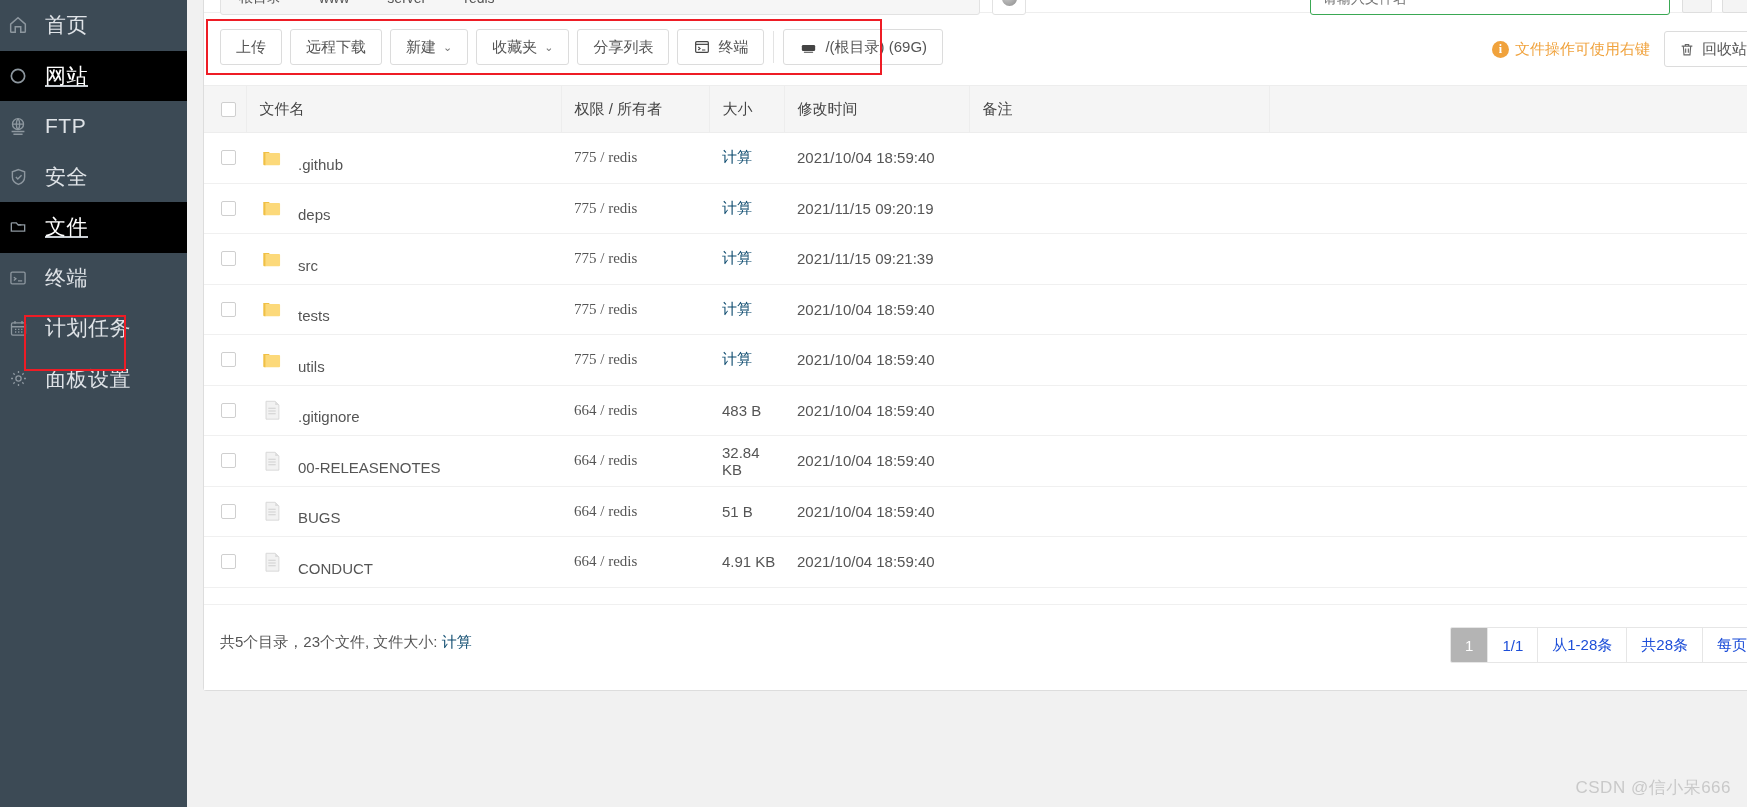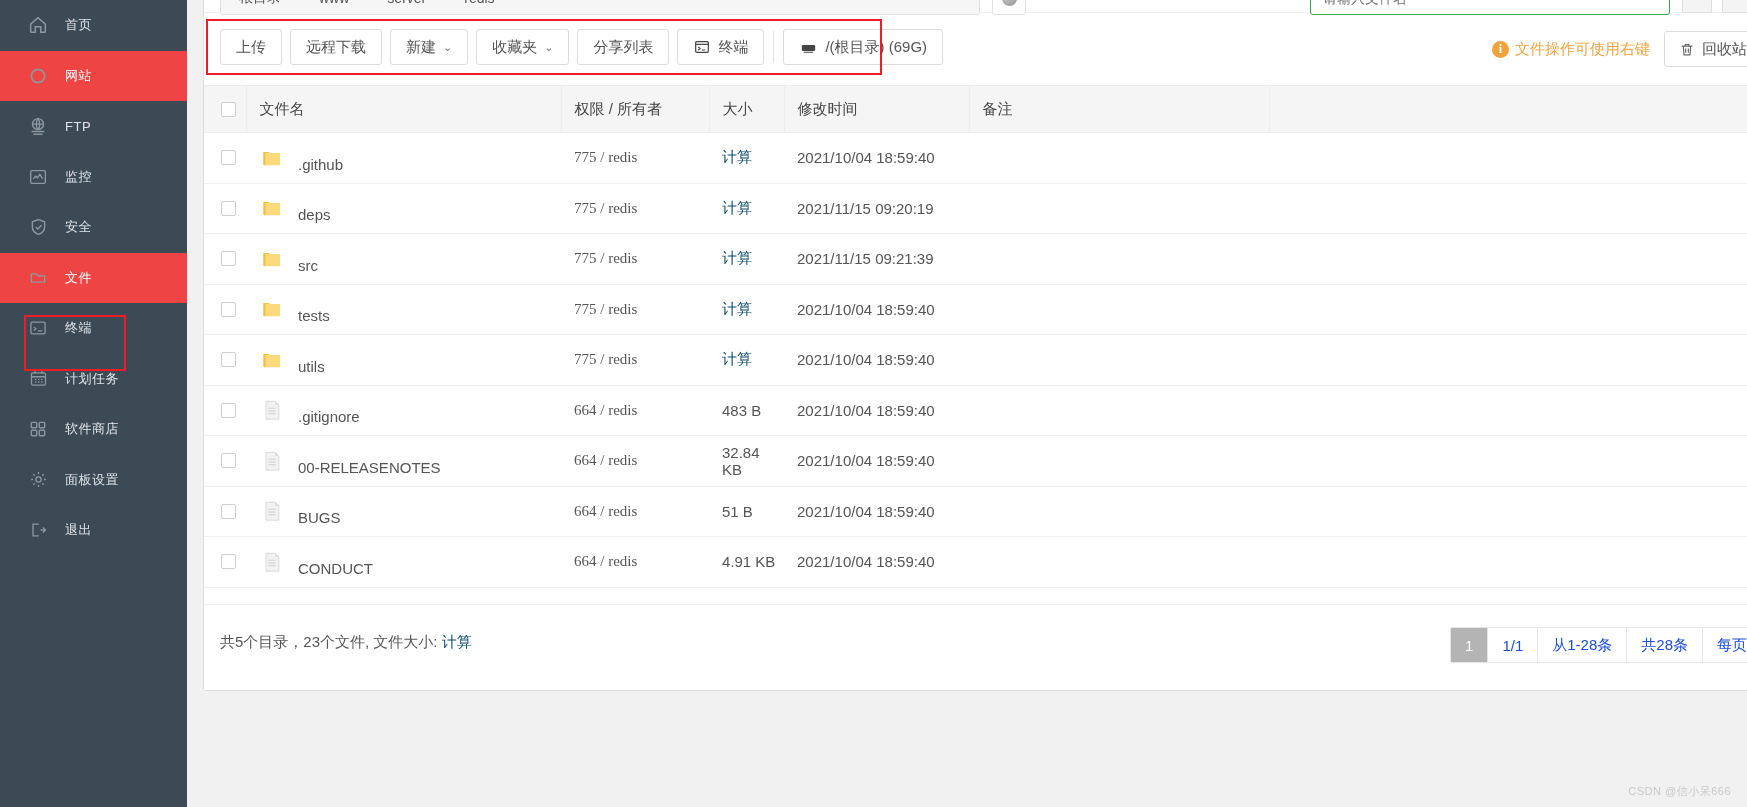--- a/index.html
+++ b/index.html
@@ -18,28 +18,28 @@
     position: absolute;
     left: 0; top: 0;
     width: 187px;
     height: 807px;
     background: #3c4a55;
   }
   .nav-item {
     height: 50.5px;
     display: flex;
     align-items: center;
-    padding-left: 25px;
+    padding-left: 5px;
     color: #c9ced3;
-    font-size: 13px;
+    font-size: 21px;
     cursor: pointer;
     position: relative;
     text-align: center;
   }
-  .nav-item.active { background: #ef4444; }
+  .nav-item.active { background: #000000; text-decoration: underline; }
   .nav-ico {
     width: 26px;
     height: 26px;
     margin-right: 14px;
     flex: 0 0 26px;
     display: flex;
     align-items: center;
     justify-content: center;
     color: #8d979f;
   }
@@ -357,21 +357,21 @@
   }
   #pager .pg:last-child { border-right: 0; }
   #pager .pg.current {
     background: #b4b4b4;
     color: #fff;
     min-width: 32px;
   }
   #watermark {
     position: absolute;
     right: 16px; bottom: 8px;
-    font-size: 11px;
+    font-size: 17px;
     color: #c9c9c9;
     letter-spacing: .5px;
     font-family: "Liberation Sans", sans-serif;
   }
 </style>
 </head>
 <body>
 
 <div id="sidebar">
   <div class="nav-item">
@@ -396,29 +396,20 @@
     <span class="nav-ico">
       <svg width="22" height="22" viewBox="0 0 24 24" fill="none" stroke="currentColor" stroke-width="1.5">
         <circle cx="12" cy="10" r="6"></circle>
           <path d="M6 10h12M12 4c2.5 3 2.5 9 0 12M12 4c-2.5 3-2.5 9 0 12M5 18h14M7 21h10"></path>
       </svg>
     </span>
     <span class="nav-label">FTP</span>
   </div>
 
 
-  <div class="nav-item">
-    <span class="nav-ico">
-      <svg width="22" height="22" viewBox="0 0 24 24" fill="none" stroke="currentColor" stroke-width="1.5">
-        <rect x="4" y="5" width="16" height="14" rx="1.5"></rect>
-          <path d="M7 14l2.5-3 2 2 2.5-4 3 5"></path>
-      </svg>
-    </span>
-    <span class="nav-label">监控</span>
-  </div>
 
   <div class="nav-item">
     <span class="nav-ico">
       <svg width="21" height="22" viewBox="0 0 24 24" fill="none" stroke="currentColor" stroke-width="1.6">
         <path d="M12 3.5 19 6v6c0 4-3 7-7 8.5C8 19 5 16 5 12V6z"></path>
           <path d="M9 12l2.2 2.2L15.5 10"></path>
       </svg>
     </span>
     <span class="nav-label">安全</span>
   </div>
@@ -447,51 +438,31 @@
     <span class="nav-ico">
       <svg width="21" height="21" viewBox="0 0 24 24" fill="none" stroke="currentColor" stroke-width="1.5">
         <rect x="4" y="5.5" width="16" height="14" rx="1.5"></rect>
           <path d="M4 10h16M8 3.5v3M16 3.5v3"></path>
         <path d="M8 13h1.5M11.5 13H13M15 13h1.5M8 16h1.5M11.5 16H13M15 16h1.5"></path>
       </svg>
     </span>
     <span class="nav-label">计划任务</span>
   </div>
 
-  <div class="nav-item">
-    <span class="nav-ico">
-      <svg width="20" height="20" viewBox="0 0 24 24" fill="none" stroke="currentColor" stroke-width="1.7">
-        <rect x="4" y="4" width="6.5" height="6.5" rx="1"></rect>
-          <rect x="13.5" y="4" width="6.5" height="6.5" rx="1"></rect>
-        <rect x="4" y="13.5" width="6.5" height="6.5" rx="1"></rect>
-          <rect x="13.5" y="13.5" width="6.5" height="6.5" rx="1"></rect>
-      </svg>
-    </span>
-    <span class="nav-label">软件商店</span>
-  </div>
 
   <div class="nav-item">
     <span class="nav-ico">
       <svg width="21" height="21" viewBox="0 0 24 24" fill="none" stroke="currentColor" stroke-width="1.5">
         <circle cx="12" cy="12" r="3"></circle>
         <path d="M12 3.5v2.2M12 18.3v2.2M3.5 12h2.2M18.3 12h2.2M6.1 6.1l1.6 1.6M16.3 16.3l1.6 1.6M17.9 6.1l-1.6 1.6M7.7 16.3l-1.6 1.6"></path>
       </svg>
     </span>
     <span class="nav-label">面板设置</span>
   </div>
 
-  <div class="nav-item">
-    <span class="nav-ico">
-      <svg width="22" height="20" viewBox="0 0 24 24" fill="none" stroke="currentColor" stroke-width="1.6">
-        <path d="M13 5H6v14h7"></path>
-          <path d="M15 12h6M18 9l3 3-3 3"></path>
-      </svg>
-    </span>
-    <span class="nav-label">退出</span>
-  </div>
 
   <div id="file-highlight"></div>
 </div>
 
 <div id="main">
   <div id="card">
 
     <div id="pathbar">
       <div id="pathbar-inner">
         <span class="seg">根目录</span>

